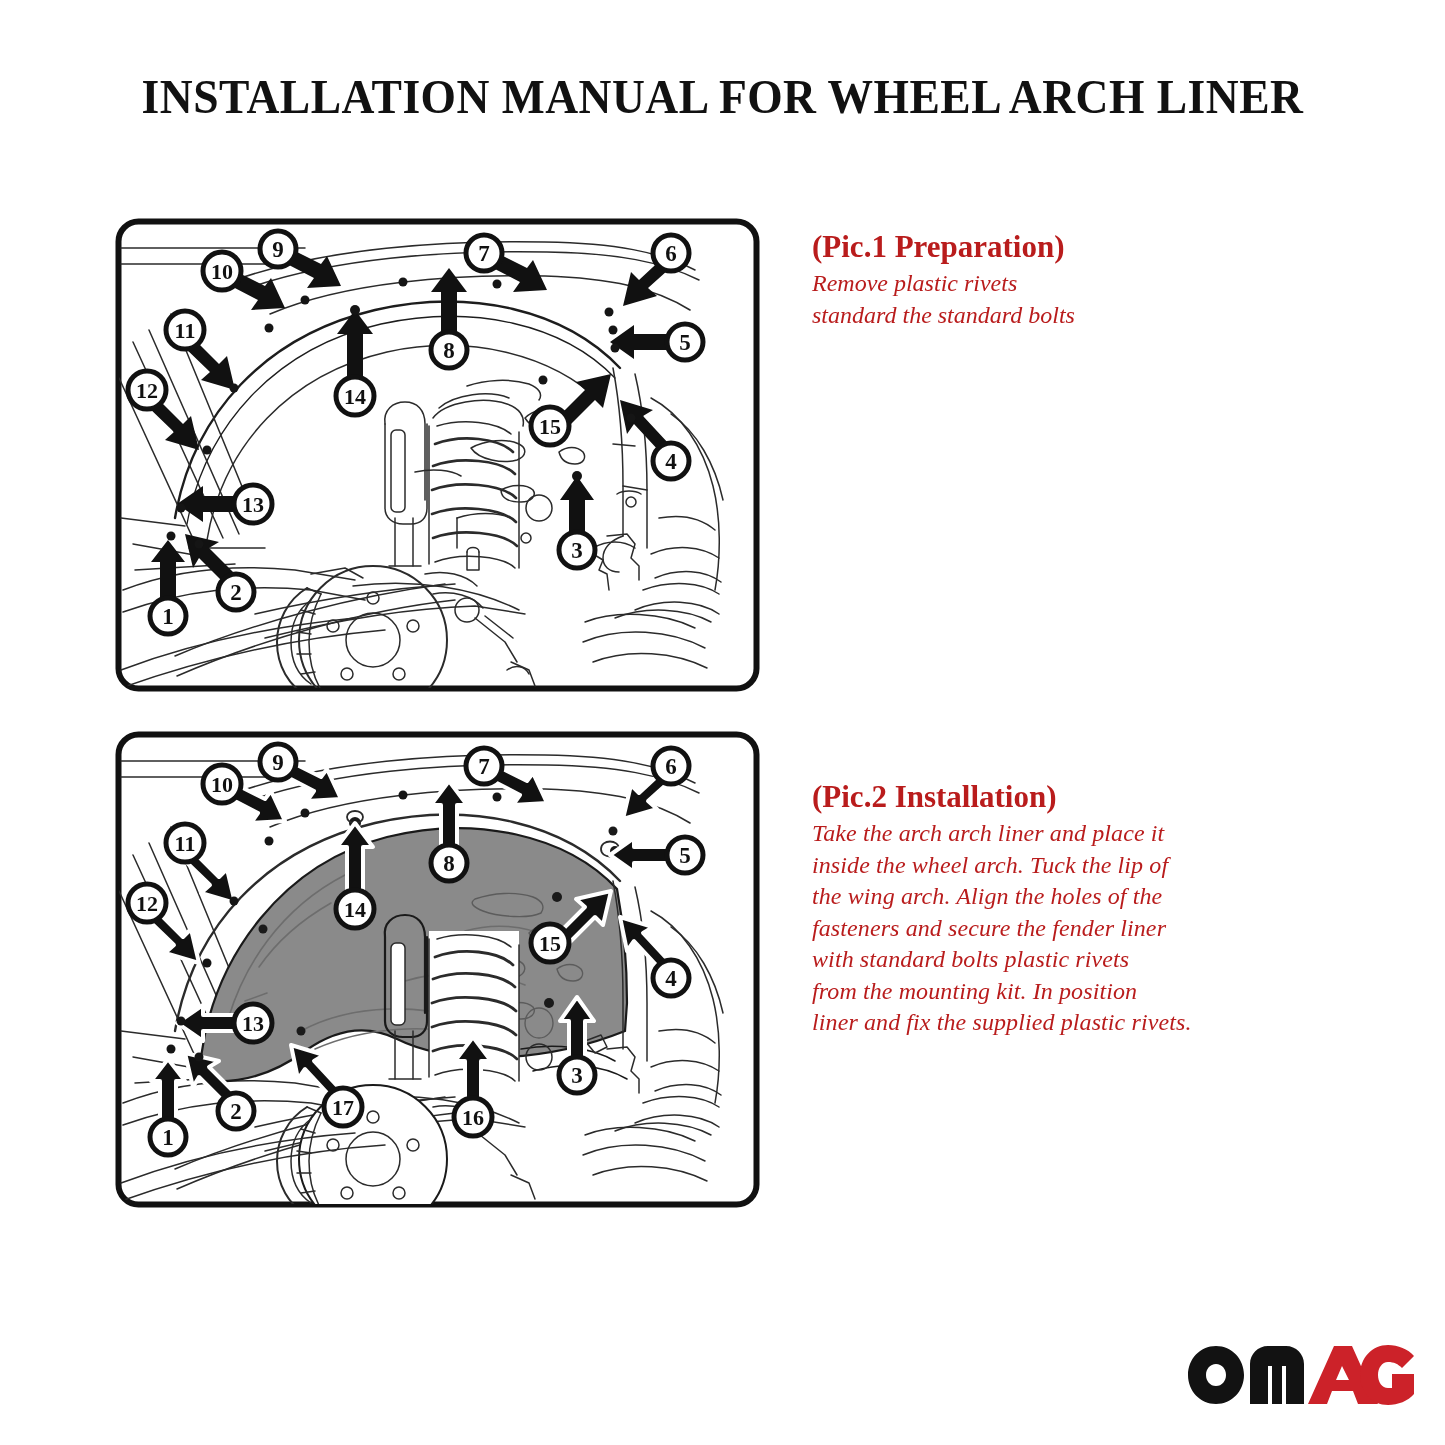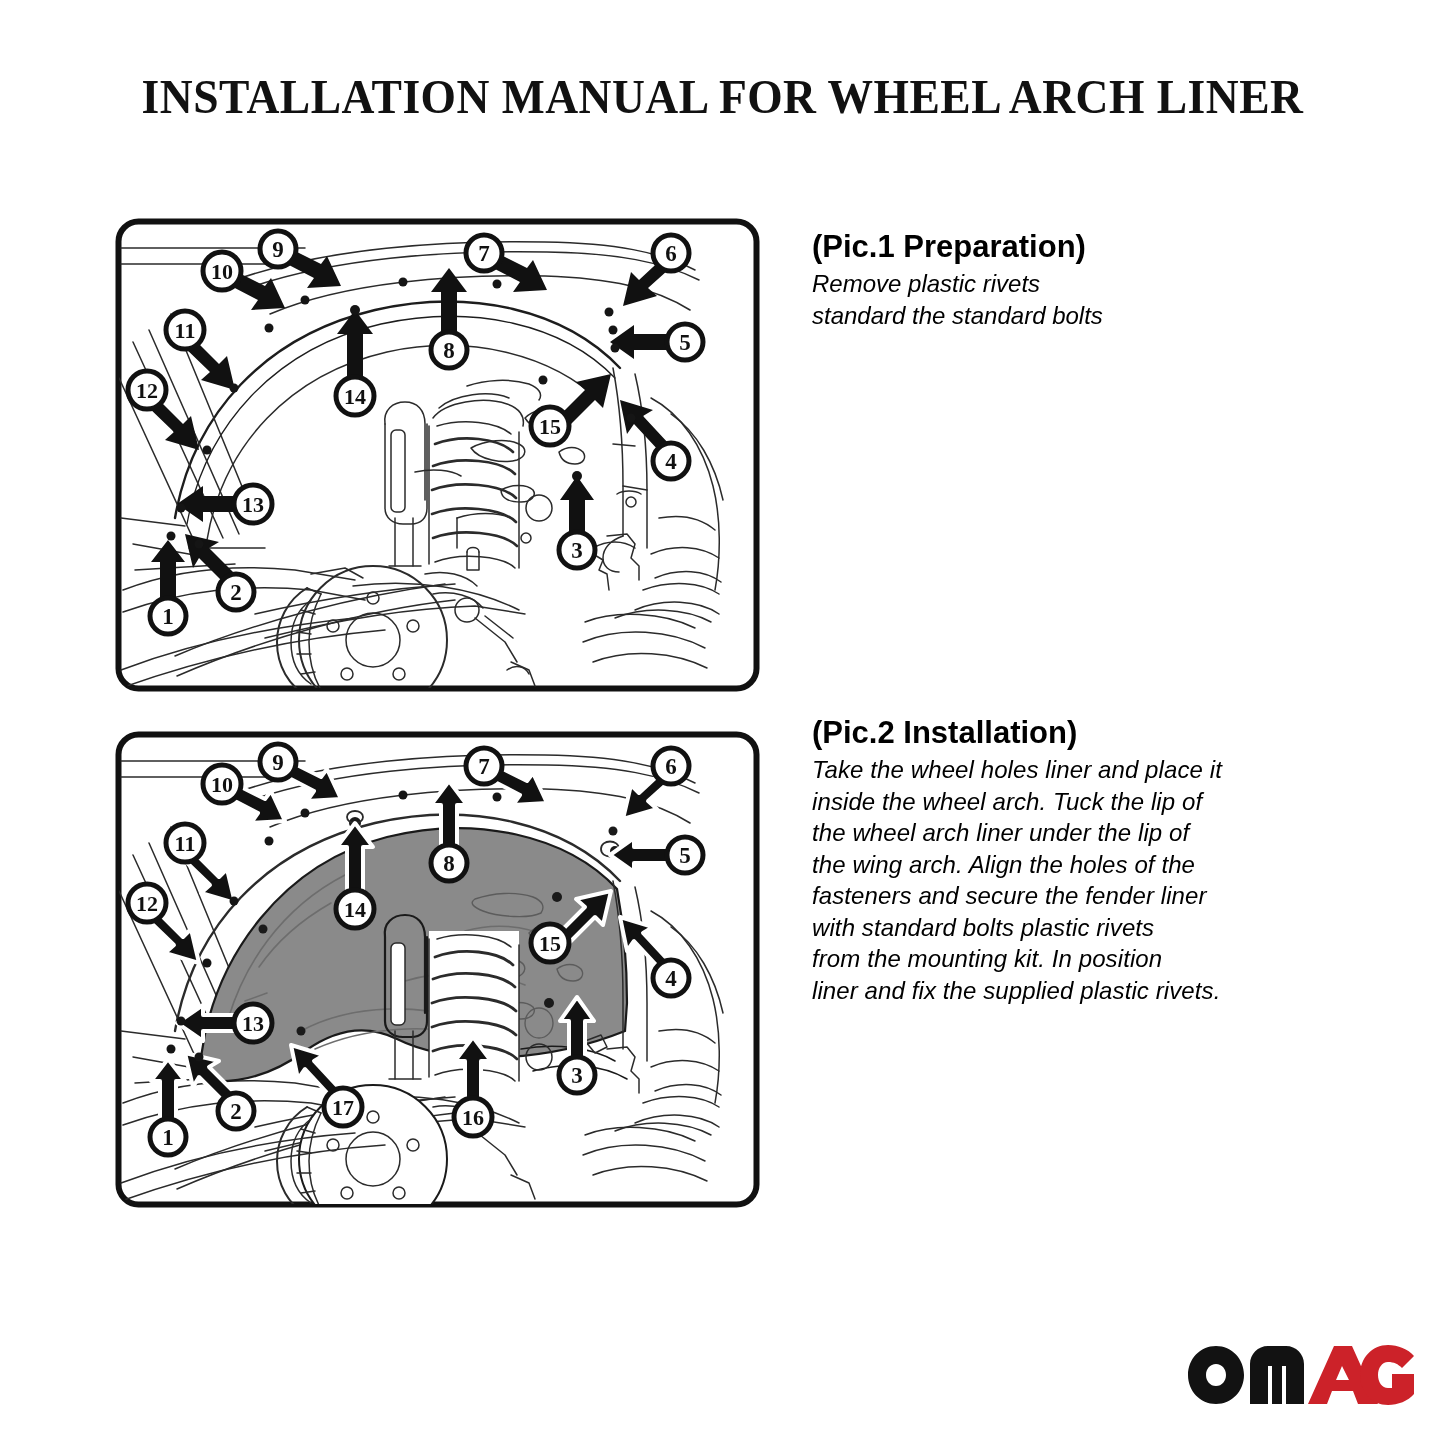--- a/index.html
+++ b/index.html
@@ -27,25 +27,25 @@
   }
 
   .panel{position:absolute;}
   #panel1{left:115px; top:218px; width:645px; height:474px;}
   #panel2{left:115px; top:731px; width:645px; height:477px;}
 
   .panel svg{display:block;width:100%;height:100%;}
 
   .textblock{
     position:absolute;
-    font-family:Liberation Sans, sans-serif;
-    color:#000000;
+    font-family:Liberation Serif, serif;
+    color:#b91c1c;
   }
   #text1{left:812px; top:228px; width:580px;}
-  #text2{left:812px; top:714px; width:580px;}
+  #text2{left:812px; top:778px; width:580px;}
 
   .tb-head{
     font-weight:bold;
     font-size:31px;
     line-height:1.23;
     margin-bottom:2px;
     white-space:nowrap;
   }
   .tb-body{
     font-style:italic;
@@ -579,23 +579,22 @@
     <div class="tb-head">(Pic.1 Preparation)</div>
     <div class="tb-body">
       <span class="ln">Remove plastic rivets</span>
       <span class="ln">standard the standard bolts</span>
     </div>
   </div>
 
   <div class="textblock" id="text2">
     <div class="tb-head">(Pic.2 Installation)</div>
     <div class="tb-body">
-      <span class="ln">Take the wheel holes liner and place it</span>
+      <span class="ln">Take the arch arch liner and place it</span>
       <span class="ln">inside the wheel arch. Tuck the lip of</span>
-      <span class="ln">the wheel arch liner under the lip of</span>
       <span class="ln">the wing arch. Align the holes of the</span>
       <span class="ln">fasteners and secure the fender liner</span>
       <span class="ln">with  standard  bolts  plastic  rivets</span>
       <span class="ln">from the mounting kit. In  position</span>
       <span class="ln">liner and fix the supplied plastic rivets.</span>
     </div>
   </div>
 
   <div class="logo">
     <svg viewBox="0 0 230 62" xmlns="http://www.w3.org/2000/svg">

